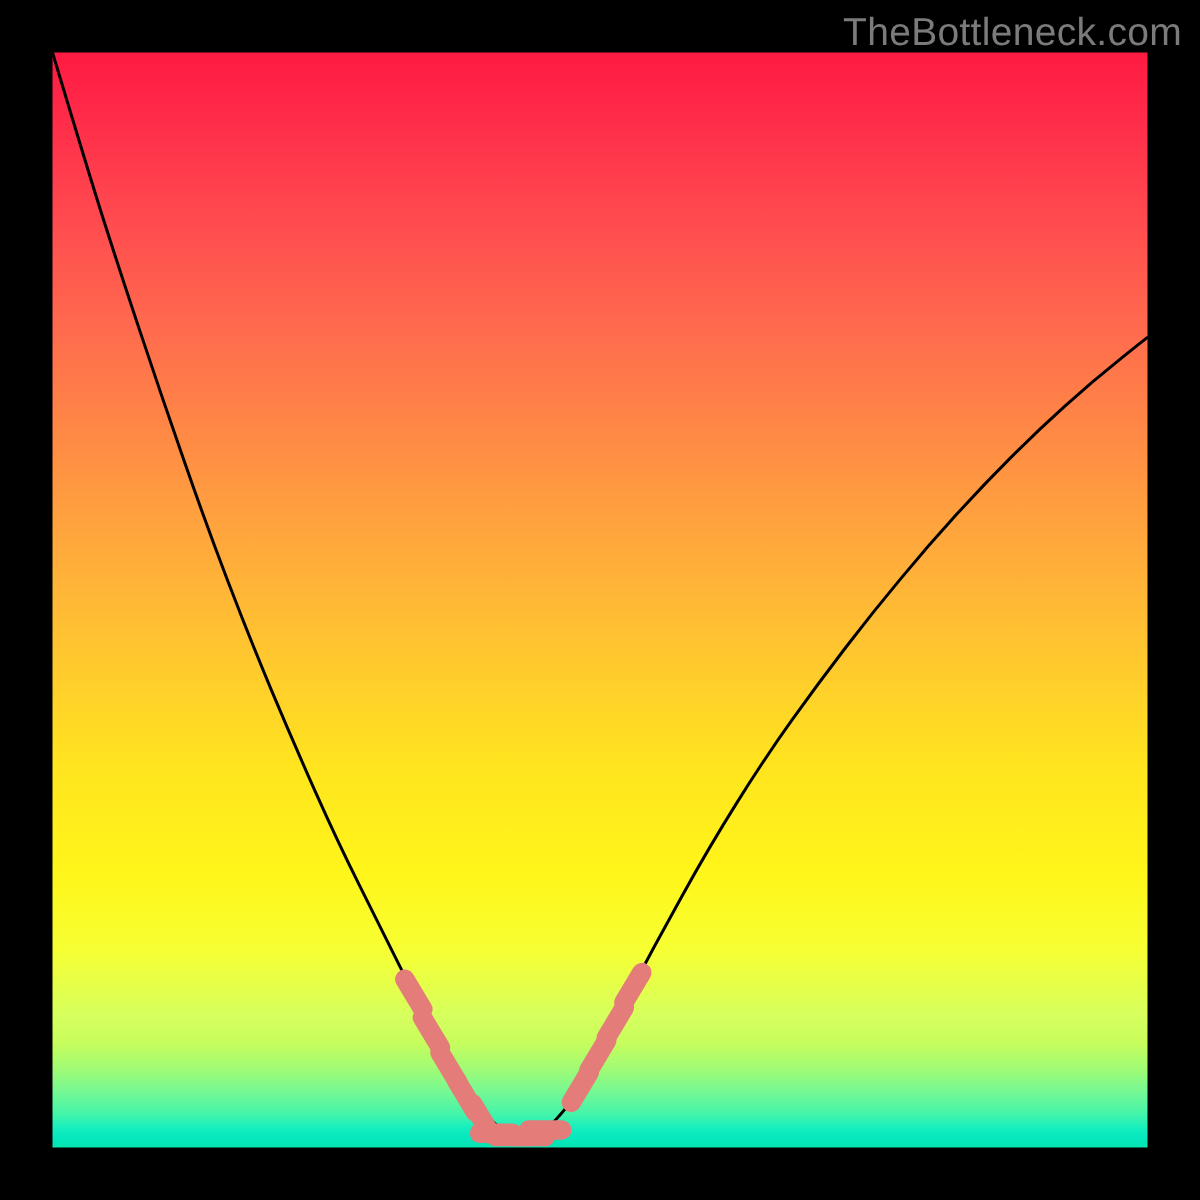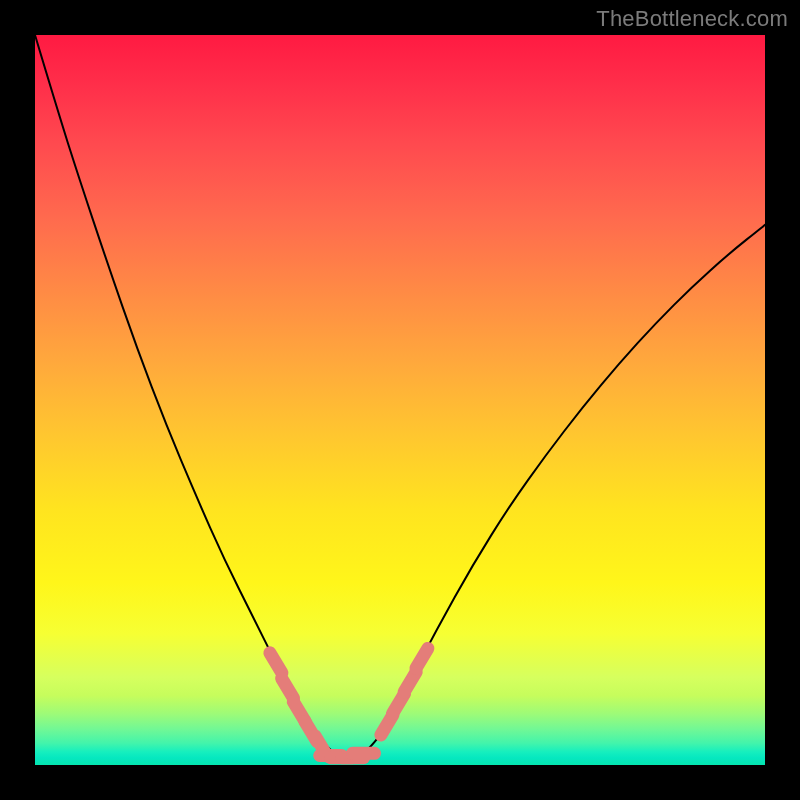--- a/index.html
+++ b/index.html
@@ -44,21 +44,21 @@
       #16efbe 98.2%,
       #06e8c0 99%,
       #04e5b0 100%
     );
   }
   .watermark {
     position: absolute;
     top: 6px;
     right: 12px;
     color: #7b7b7b;
-    font-size: 22px;
+    font-size: 26px;
     letter-spacing: 0.2px;
     font-weight: 500;
     user-select: none;
   }
   svg.curve {
     position: absolute;
     left: 0;
     top: 0;
     width: 730px;
     height: 730px;

